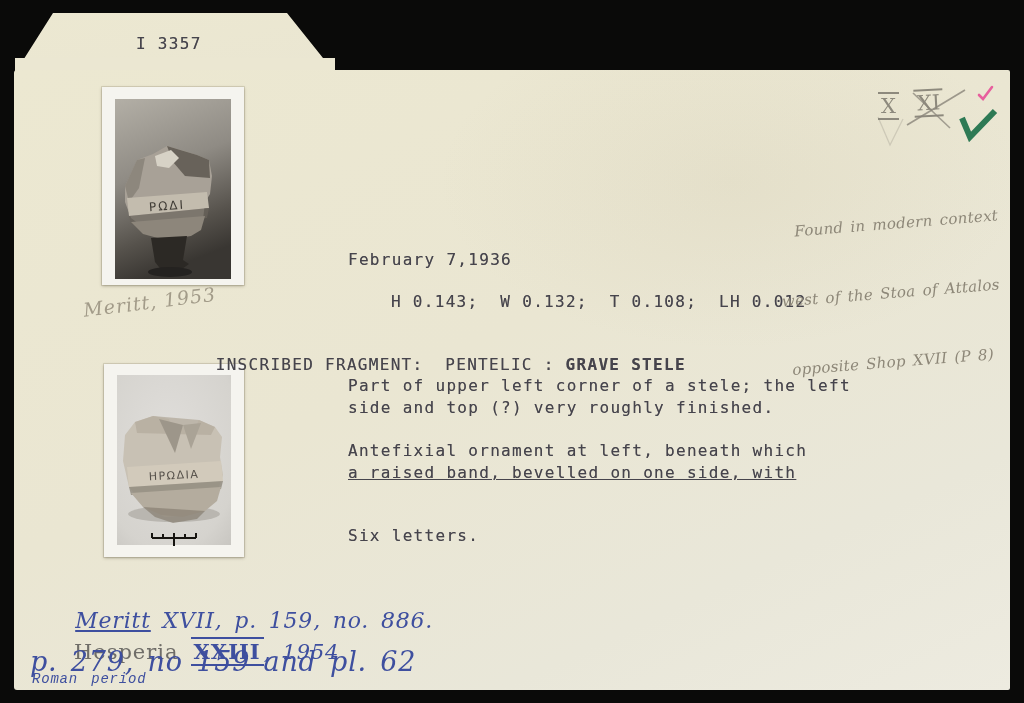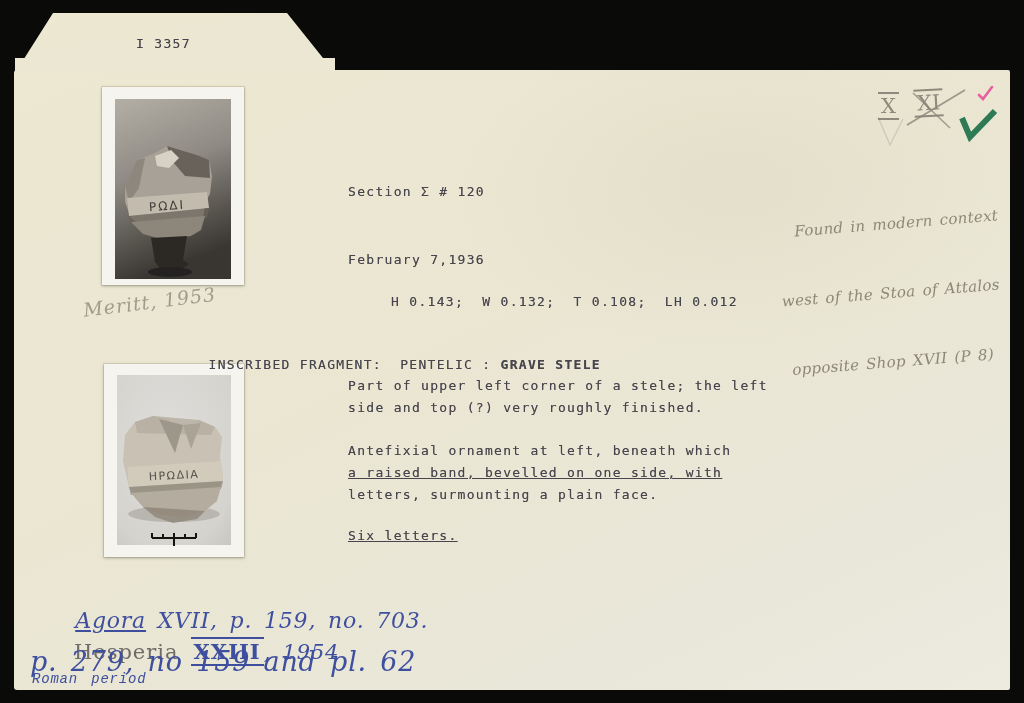--- a/index.html
+++ b/index.html
@@ -14,21 +14,21 @@
     background:
       radial-gradient(420px 240px at 72% 18%, rgba(176,165,132,.10), rgba(0,0,0,0) 70%),
       linear-gradient(155deg,#ece8d1 0%,#eae6d2 45%,#e9e7d9 78%,#edebe0 100%);
     border-radius:3px 2px 2px 3px;}
   .card-tab{position:absolute;left:15px;top:13px;width:320px;height:60px;
     background:linear-gradient(170deg,#ece8d1,#eae6d2);
     clip-path:polygon(38px 0, 272px 0, 100% 100%, 16px 100%, 8px 82%, 2px 100%, 0 100%);}
   .card-tab-fill{position:absolute;left:15px;top:58px;width:320px;height:16px;background:#ebe7d2;}
   
   .typed{position:absolute;font-family:"DejaVu Sans Mono","Liberation Mono",monospace;
-    font-size:13px;letter-spacing:1.3px;color:var(--typed);white-space:pre;line-height:22px;
+    font-size:16px;letter-spacing:1.3px;color:var(--typed);white-space:pre;line-height:22px;
     text-shadow:0 0 .6px rgba(70,68,76,.55);}
   .typed .bold-part{font-weight:bold;}
   
   .hand{position:absolute;font-family:"DejaVu Serif","Liberation Serif",serif;font-style:italic;
     white-space:pre;}
   .hand-pencil{color:var(--pencil);}
   .hand-ink{color:var(--ink);}
   .findspot{font-size:15px;line-height:23px;transform:rotate(-4.5deg);transform-origin:left top;
     letter-spacing:.3px;word-spacing:2px;}
   .findspot div{white-space:pre;}
@@ -114,52 +114,50 @@
         <line x1="48" y1="169" x2="48" y2="174"></line>
         <line x1="59" y1="170" x2="59" y2="174"></line>
         <line x1="70" y1="169" x2="70" y2="174"></line>
         <line x1="81" y1="170" x2="81" y2="174"></line>
         <line x1="92" y1="169" x2="92" y2="174"></line>
         <line x1="70" y1="174" x2="70" y2="182"></line>
       </g>
     </svg>
   </div>
 
-  <div class="typed" style="left:348px;top:181px;">Section Σ # 120</div>
   <div class="typed" style="left:348px;top:249px;text-align:right;">February 7,1936</div>
   <div class="typed" style="left:348px;top:291px;margin-left:43px;">H 0.143;  W 0.132;  T 0.108;  LH 0.012</div>
   <div class="typed" style="left:172px;top:332px;">
     <span>INSCRIBED FRAGMENT:  PENTELIC : </span><span class="bold-part">GRAVE STELE</span>
   </div>
   <div class="typed" style="left:348px;top:397px;">side and top (?) very roughly finished.</div>
   <div class="typed" style="left:348px;top:375px;">Part of upper left corner of a stele; the left</div>
   <div class="typed" style="left:348px;top:440px;text-align:center;">Antefixial ornament at left, beneath which</div>
   <div class="typed" style="left:348px;top:462px;text-decoration:underline;">a raised band, bevelled on one side, with</div>
-  <div class="typed" style="left:348px;top:484px;">letters, surmounting a plain face.</div>
-  <div class="typed" style="left:348px;top:525px;text-decoration:underline;">Six letters.</div>
+  <div class="typed" style="left:348px;top:525px;">Six letters.</div>
 
   <div class="hand hand-pencil findspot" style="left:772px;top:176px;width:215px;">
     <div style="margin-left:18px;">Found in modern context</div>
     <div>west of the Stoa of Attalos</div>
     <div style="margin-left:5px;">opposite Shop XVII (P 8)</div>
   </div>
 
   <div class="mark" style="left:878px;top:92px;">X</div>
   <div class="mark" style="left:914px;top:89px;transform:rotate(-3deg);">XI</div>
 
   <svg class="overlay-svg" style="left:858px;top:78px;" width="160" height="100" viewBox="0 0 160 100">
     <line x1="49" y1="47" x2="107" y2="12" stroke="#8a857a" stroke-width="1.8" opacity="0.8"></line>
     <line x1="55" y1="15" x2="92" y2="50" stroke="#8a857a" stroke-width="1.6" opacity="0.75"></line>
     <path d="M20,39 L32,67 L45,41" fill="none" stroke="#8a857a" stroke-width="1.3" opacity="0.28"></path>
     <polyline points="121,17 125,21 134,9" fill="none" stroke="var(--check-pink)" stroke-width="2.6" stroke-linecap="round"></polyline>
     <polyline points="104,40 112,59 137,33" fill="none" stroke="var(--check-green)" stroke-width="6" stroke-linecap="butt" stroke-linejoin="miter"></polyline>
   </svg>
 
   <div class="hand hand-ink ref-line" style="left:28px;top:583px;font-size:22px;">
-    <span class="underlined">Agora</span><span> XVII, p. 159, no. 703.</span>
+    <span class="underlined">Meritt</span><span> XVII, p. 159, no. 886.</span>
   </div>
   <div class="hand hand-ink ref-line" style="left:28px;top:615px;font-size:21px;text-align:center;">
     <span class="journal-serif">Hesperia</span><span class="volume-roman">XXIII</span><span>, 1954</span>
   </div>
   <div class="hand hand-ink ref-line" style="left:30px;top:646px;font-size:27px;">p. 279, no 159 and pl. 62</div>
   <div class="hand hand-ink ref-line" style="left:32px;top:671px;font-size:14px;font-family:Liberation Mono, monospace;">Roman period</div>
 
 </div>
 
 </body></html>

